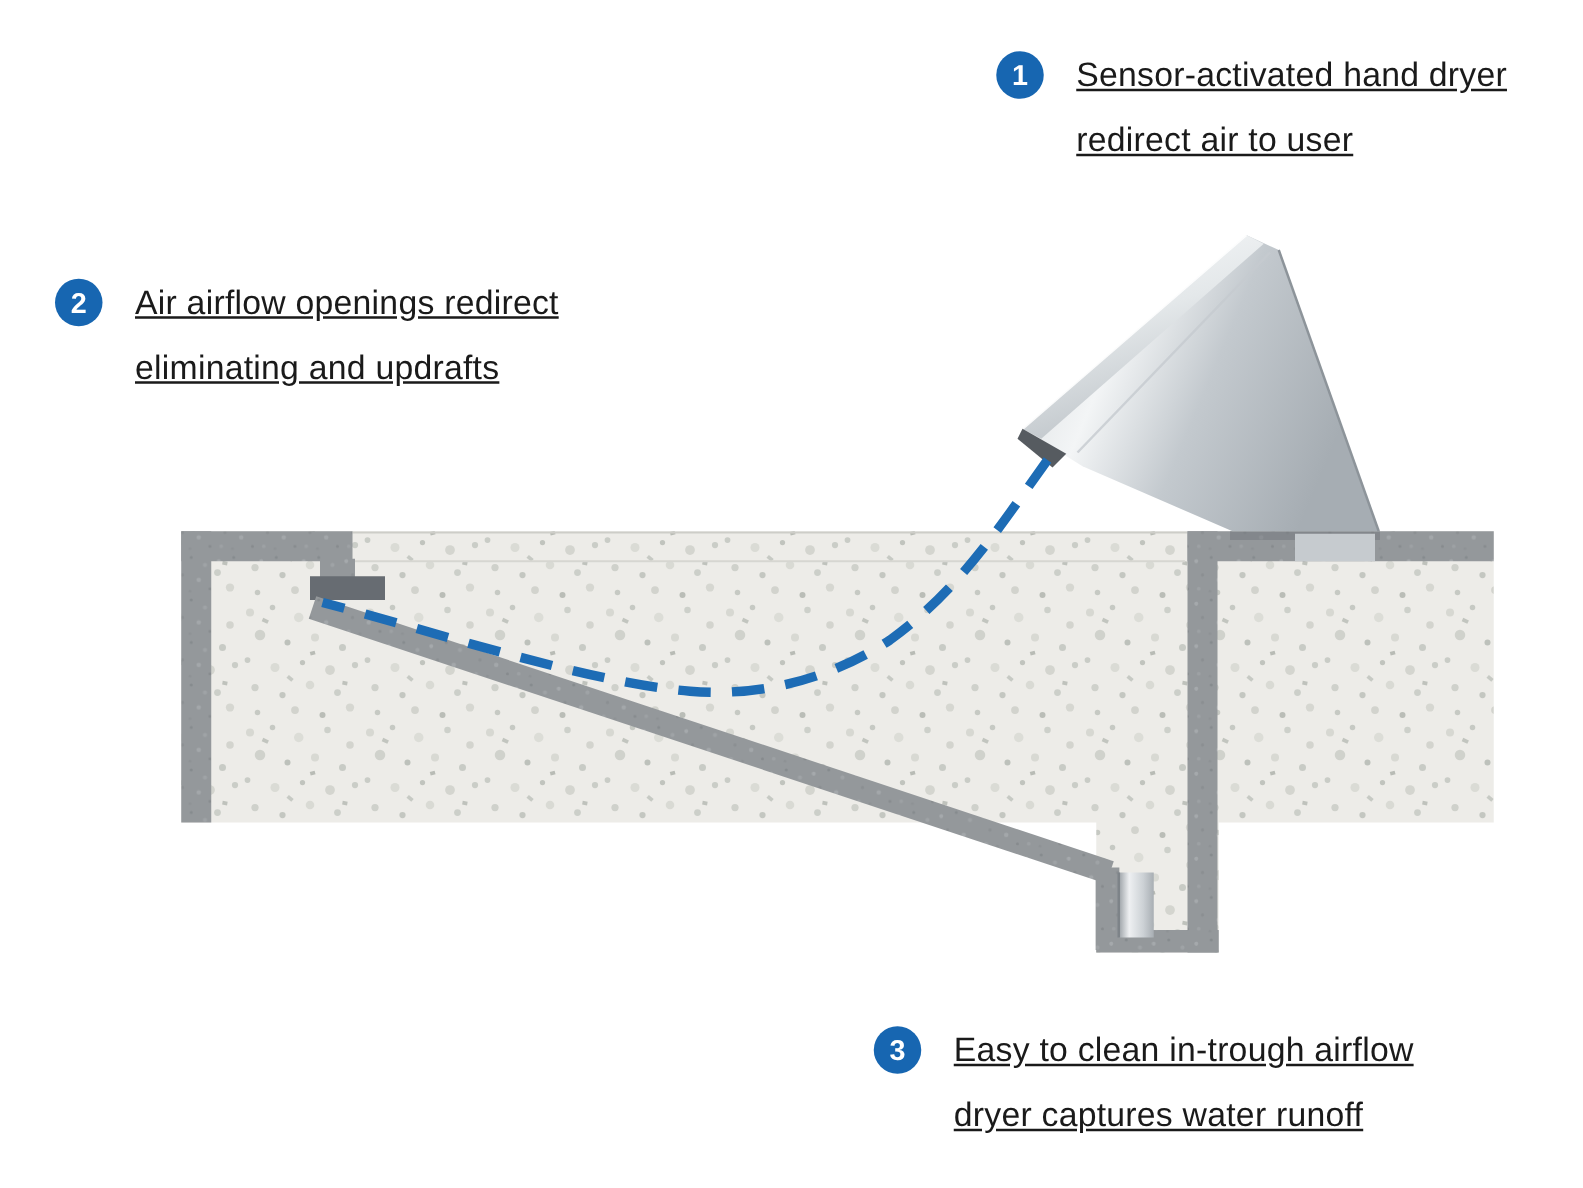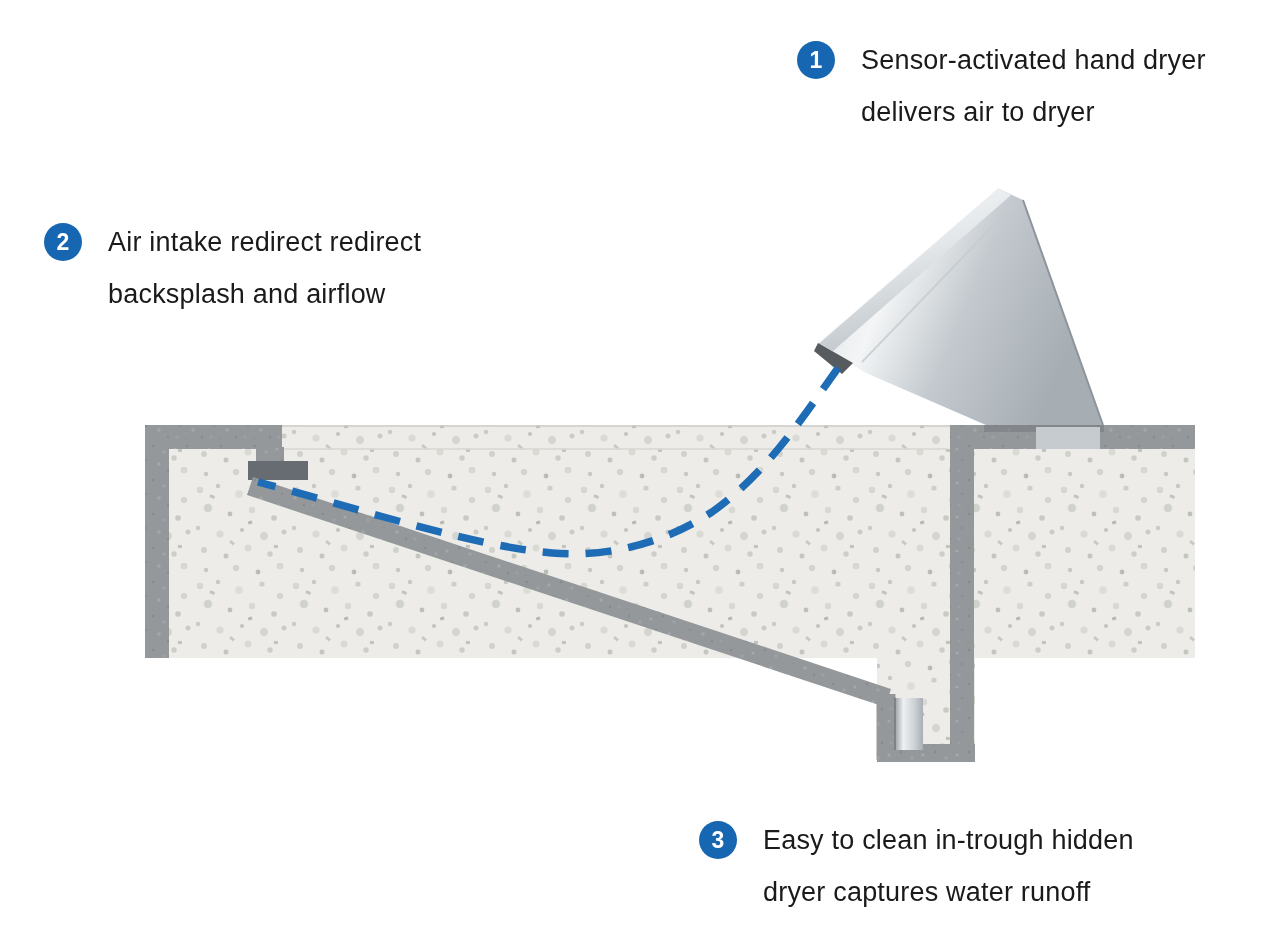--- a/index.html
+++ b/index.html
@@ -34,20 +34,21 @@
     align-items: center;
     justify-content: center;
   }
   .callout-text {
     margin-top: -7px;
     font-size: 27px;
     line-height: 52px;
     color: #1a1a1a;
     letter-spacing: 0.2px;
     white-space: nowrap;
+    text-decoration: underline;
   }
   #callout-1 { left: 797px; top: 41px; }
   #callout-2 { left: 44px;  top: 223px; }
   #callout-3 { left: 699px; top: 821px; }
 </style>
 </head>
 <body>
 
 <div class="stage">
 
@@ -145,33 +146,33 @@
       <polygon points="818,343 853,363 842,374 814,351" fill="#565b60"></polygon>
     </g>
 
     <path d="M838 368 C802 418 768 472 712 512 C668 541 612 558 552 553 C470 546 350 506 258 482" fill="none" stroke="#1d6cb5" stroke-width="7.5" stroke-dasharray="26 17" stroke-linecap="butt"></path>
   </svg>
 
   <div class="callout" id="callout-1">
     <div class="badge">1</div>
     <div class="callout-text">
       <div>Sensor-activated hand dryer</div>
-      <div>delivers air to dryer</div>
+      <div>redirect air to user</div>
     </div>
   </div>
 
   <div class="callout" id="callout-2">
     <div class="badge">2</div>
     <div class="callout-text">
-      <div>Air intake redirect redirect</div>
-      <div>backsplash and airflow</div>
+      <div>Air airflow openings redirect</div>
+      <div>eliminating and updrafts</div>
     </div>
   </div>
 
   <div class="callout" id="callout-3">
     <div class="badge">3</div>
     <div class="callout-text">
-      <div>Easy to clean in-trough hidden</div>
+      <div>Easy to clean in-trough airflow</div>
       <div>dryer captures water runoff</div>
     </div>
   </div>
 
 </div>
 
 </body></html>

